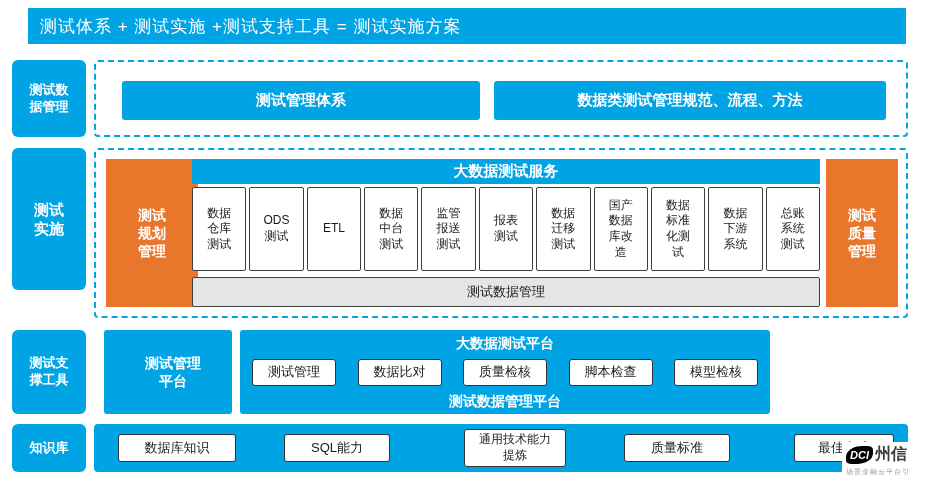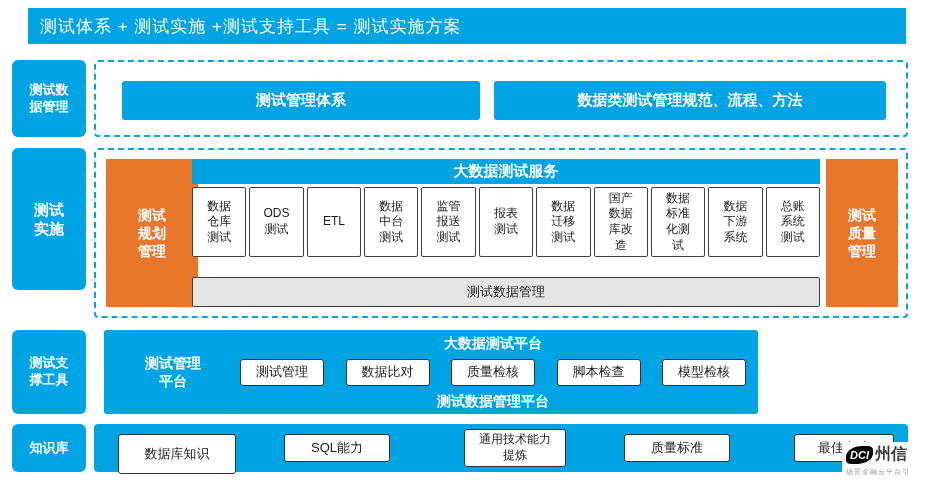--- a/index.html
+++ b/index.html
@@ -54,21 +54,21 @@
   }
   .impl-orange-left  { left: 10px;  top: 9px; width: 92px; height: 148px; }
   .impl-orange-right { left: 730px; top: 9px; width: 72px; height: 148px; }
 
   .impl-header {
     position: absolute; left: 96px; top: 9px; width: 628px; height: 25px;
     background: #00a3e4; color: #fff; font-weight: bold; font-size: 15px;
     display: flex; align-items: center; justify-content: center;
   }
   .impl-cells {
-    position: absolute; left: 96px; top: 37px; width: 628px; height: 70px;
+    position: absolute; left: 96px; top: 37px; width: 628px; height: 84px;
     display: flex; gap: 3px;
   }
   .cell {
     flex: 1; background: #fff; border: 1px solid #3f3f3f; border-radius: 2px;
     display: flex; align-items: center; justify-content: center;
     font-size: 12px; color: #1a1a1a;
   }
   .impl-footer {
     position: absolute; left: 96px; top: 127px; width: 628px; height: 30px;
     background: #e5e5e5; border: 1px solid #3f3f3f; border-radius: 2px;
@@ -78,39 +78,39 @@
 
   
   .bluepanel {
     position: absolute; background: #00a3e4; color: #fff; font-weight: bold;
     border-radius: 3px; display: flex; align-items: center; justify-content: center;
     text-align: center; font-size: 14px; padding-left: 10px;
   }
   .support-left  { left: 104px; top: 330px; width: 128px; height: 84px; }
   .support-right { left: 778px; top: 330px; width: 120px; height: 84px; }
   .support-mid   {
-    left: 228px; top: 330px; width: 530px; height: 84px;
+    left: 240px; top: 330px; width: 530px; height: 84px;
     flex-direction: column; justify-content: space-between; padding: 5px 12px;
   }
   .support-mid .panel-line { font-size: 14px; font-weight: bold; color: #fff; line-height: 16px; }
   .tool-row { display: flex; justify-content: space-between; width: 100%; }
   .whitebtn {
     background: #fff; border: 1px solid #333; border-radius: 3px; color: #1a1a1a;
     font-weight: normal; font-size: 13px;
     display: flex; align-items: center; justify-content: center;
   }
   .tool-row .whitebtn { width: 84px; height: 27px; }
 
   
   .knowledge-box {
     position: absolute; left: 94px; top: 424px; width: 814px; height: 48px;
     background: #00a3e4; border-radius: 4px;
   }
   .knowledge-box .whitebtn { position: absolute; }
-  .kb1 { left: 24px;  top: 10px; width: 118px; height: 40px; }
+  .kb1 { left: 24px;  top: 10px; width: 118px; height: 28px; }
   .kb2 { left: 190px; top: 10px; width: 106px; height: 28px; }
   .kb3 { left: 370px; top: 5px;  width: 102px; height: 38px; font-size: 12px; }
   .kb4 { left: 530px; top: 10px; width: 106px; height: 28px; }
   .kb5 { left: 700px; top: 10px; width: 100px; height: 28px; }
 
   
   .logo {
     position: absolute; left: 842px; top: 442px; width: 84px; height: 44px;
     background: #fff; z-index: 5; padding: 2px 0 0 4px;
   }

